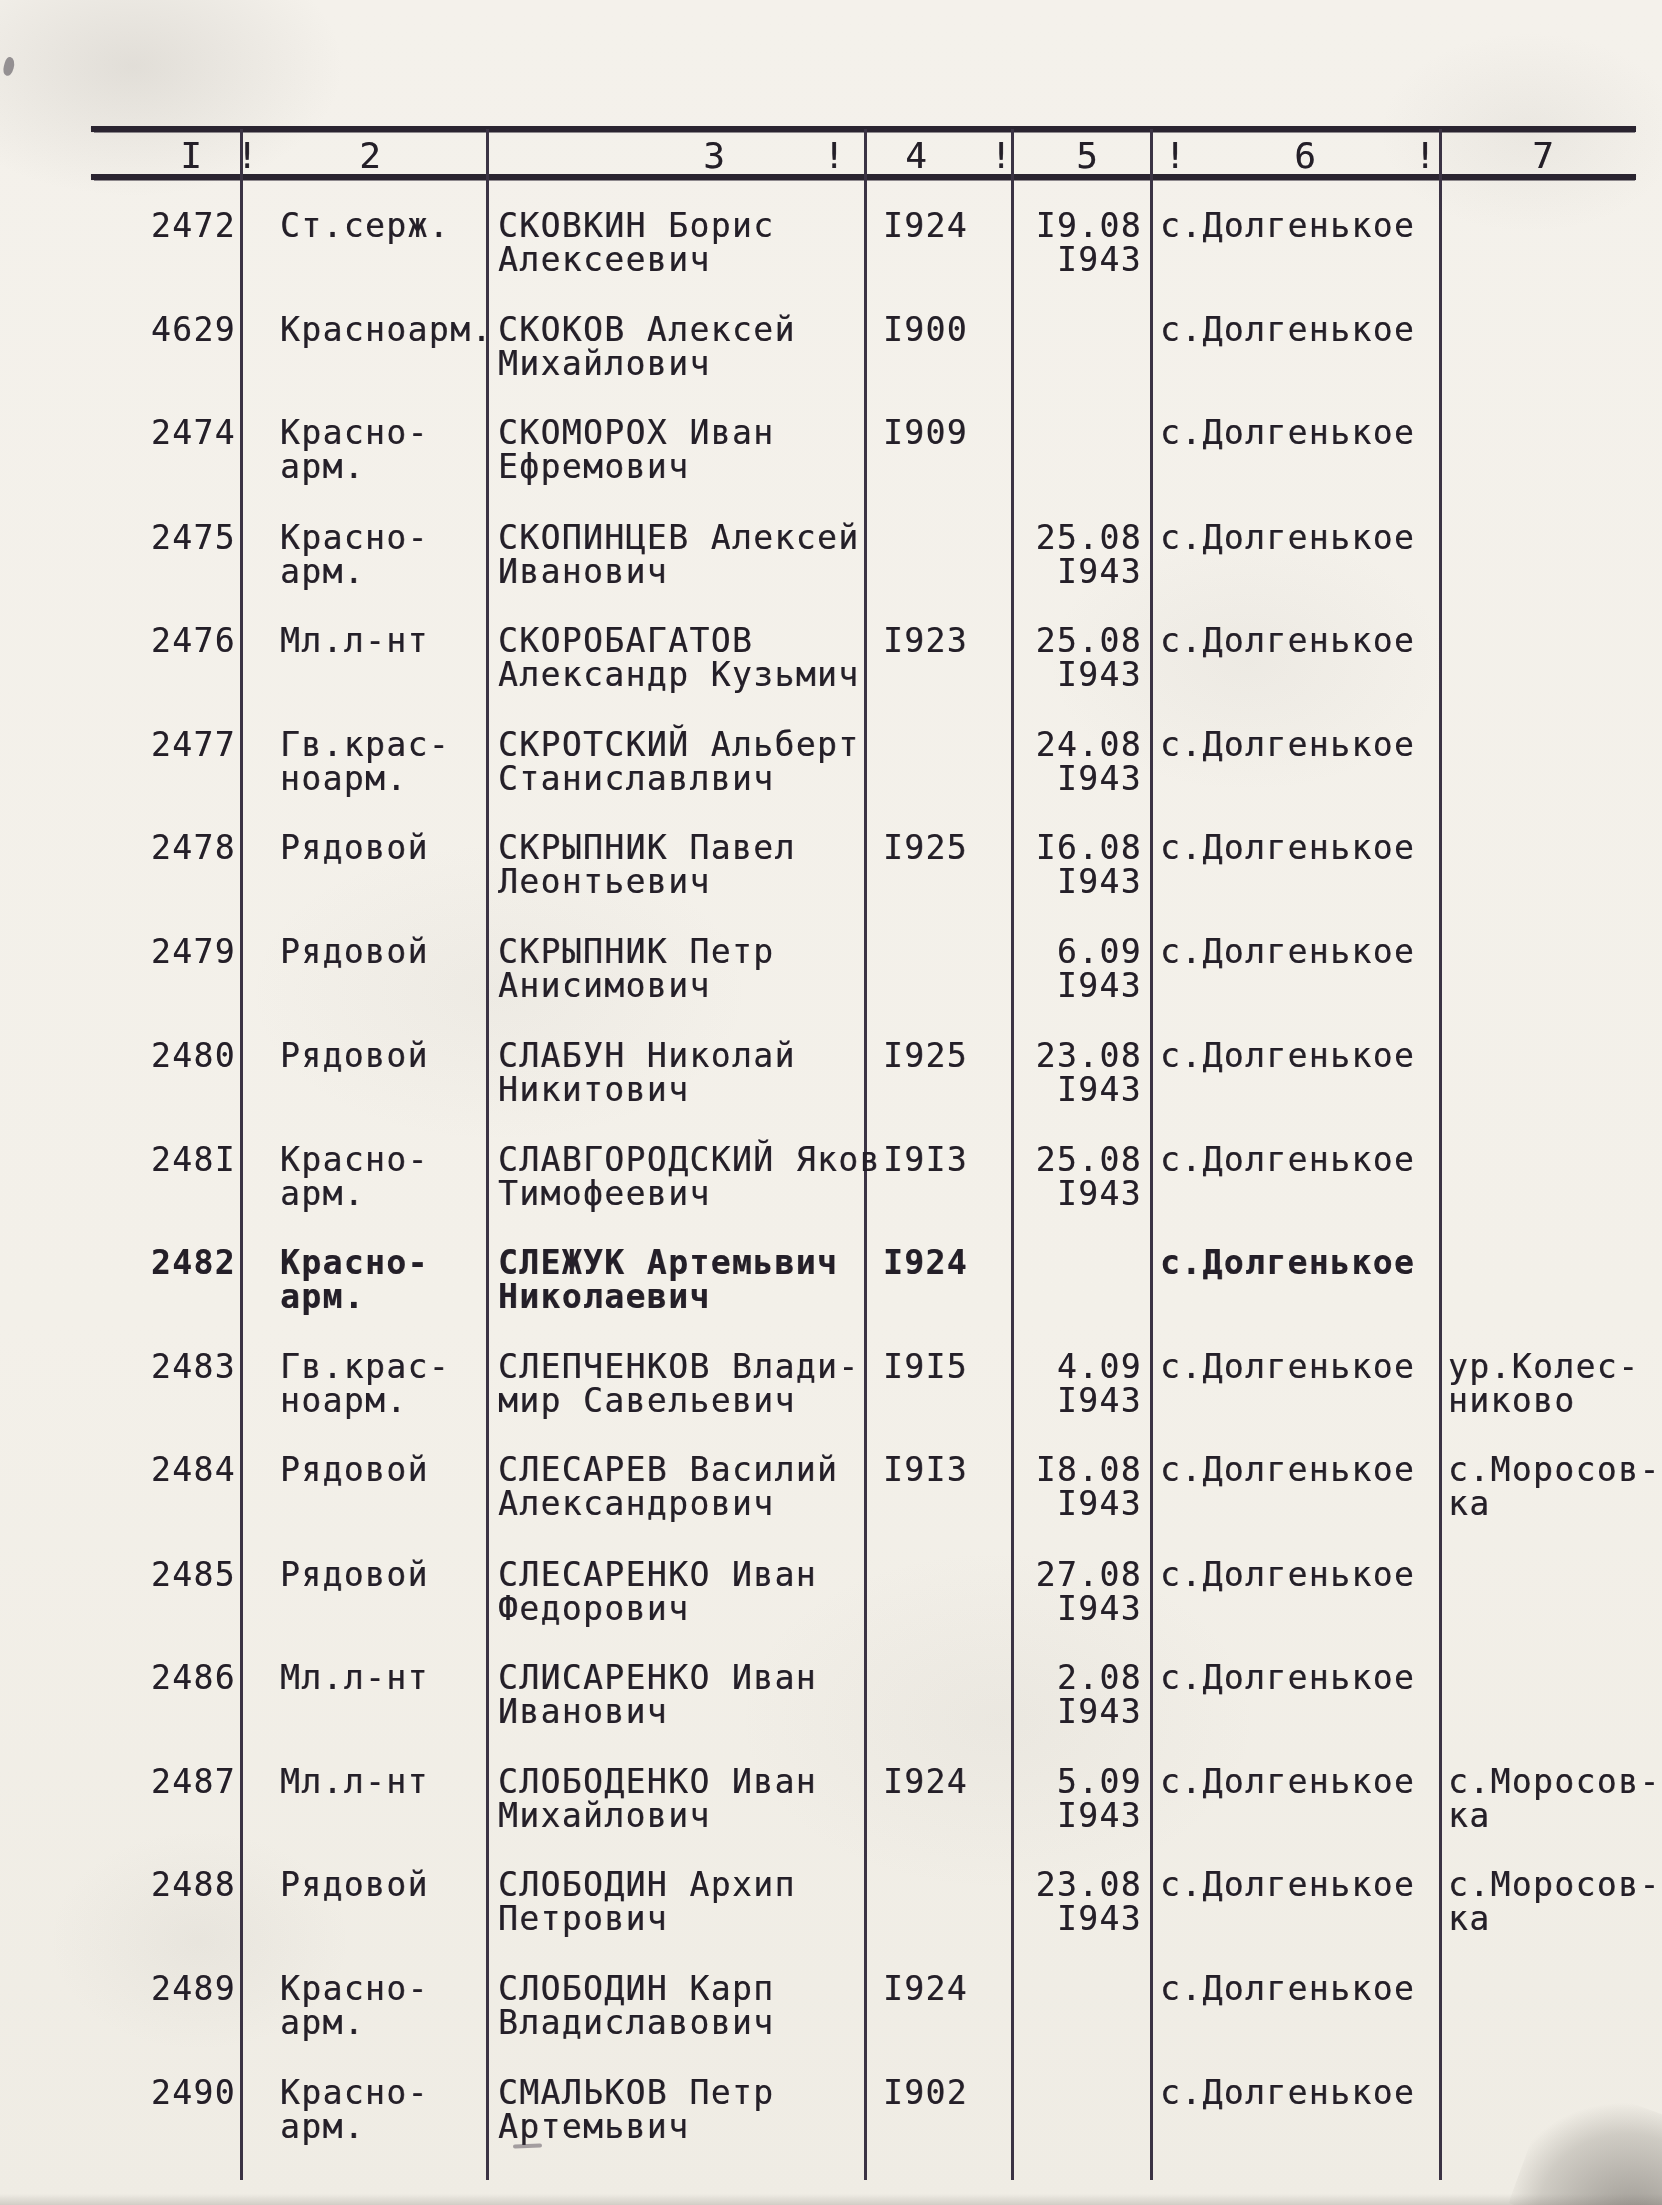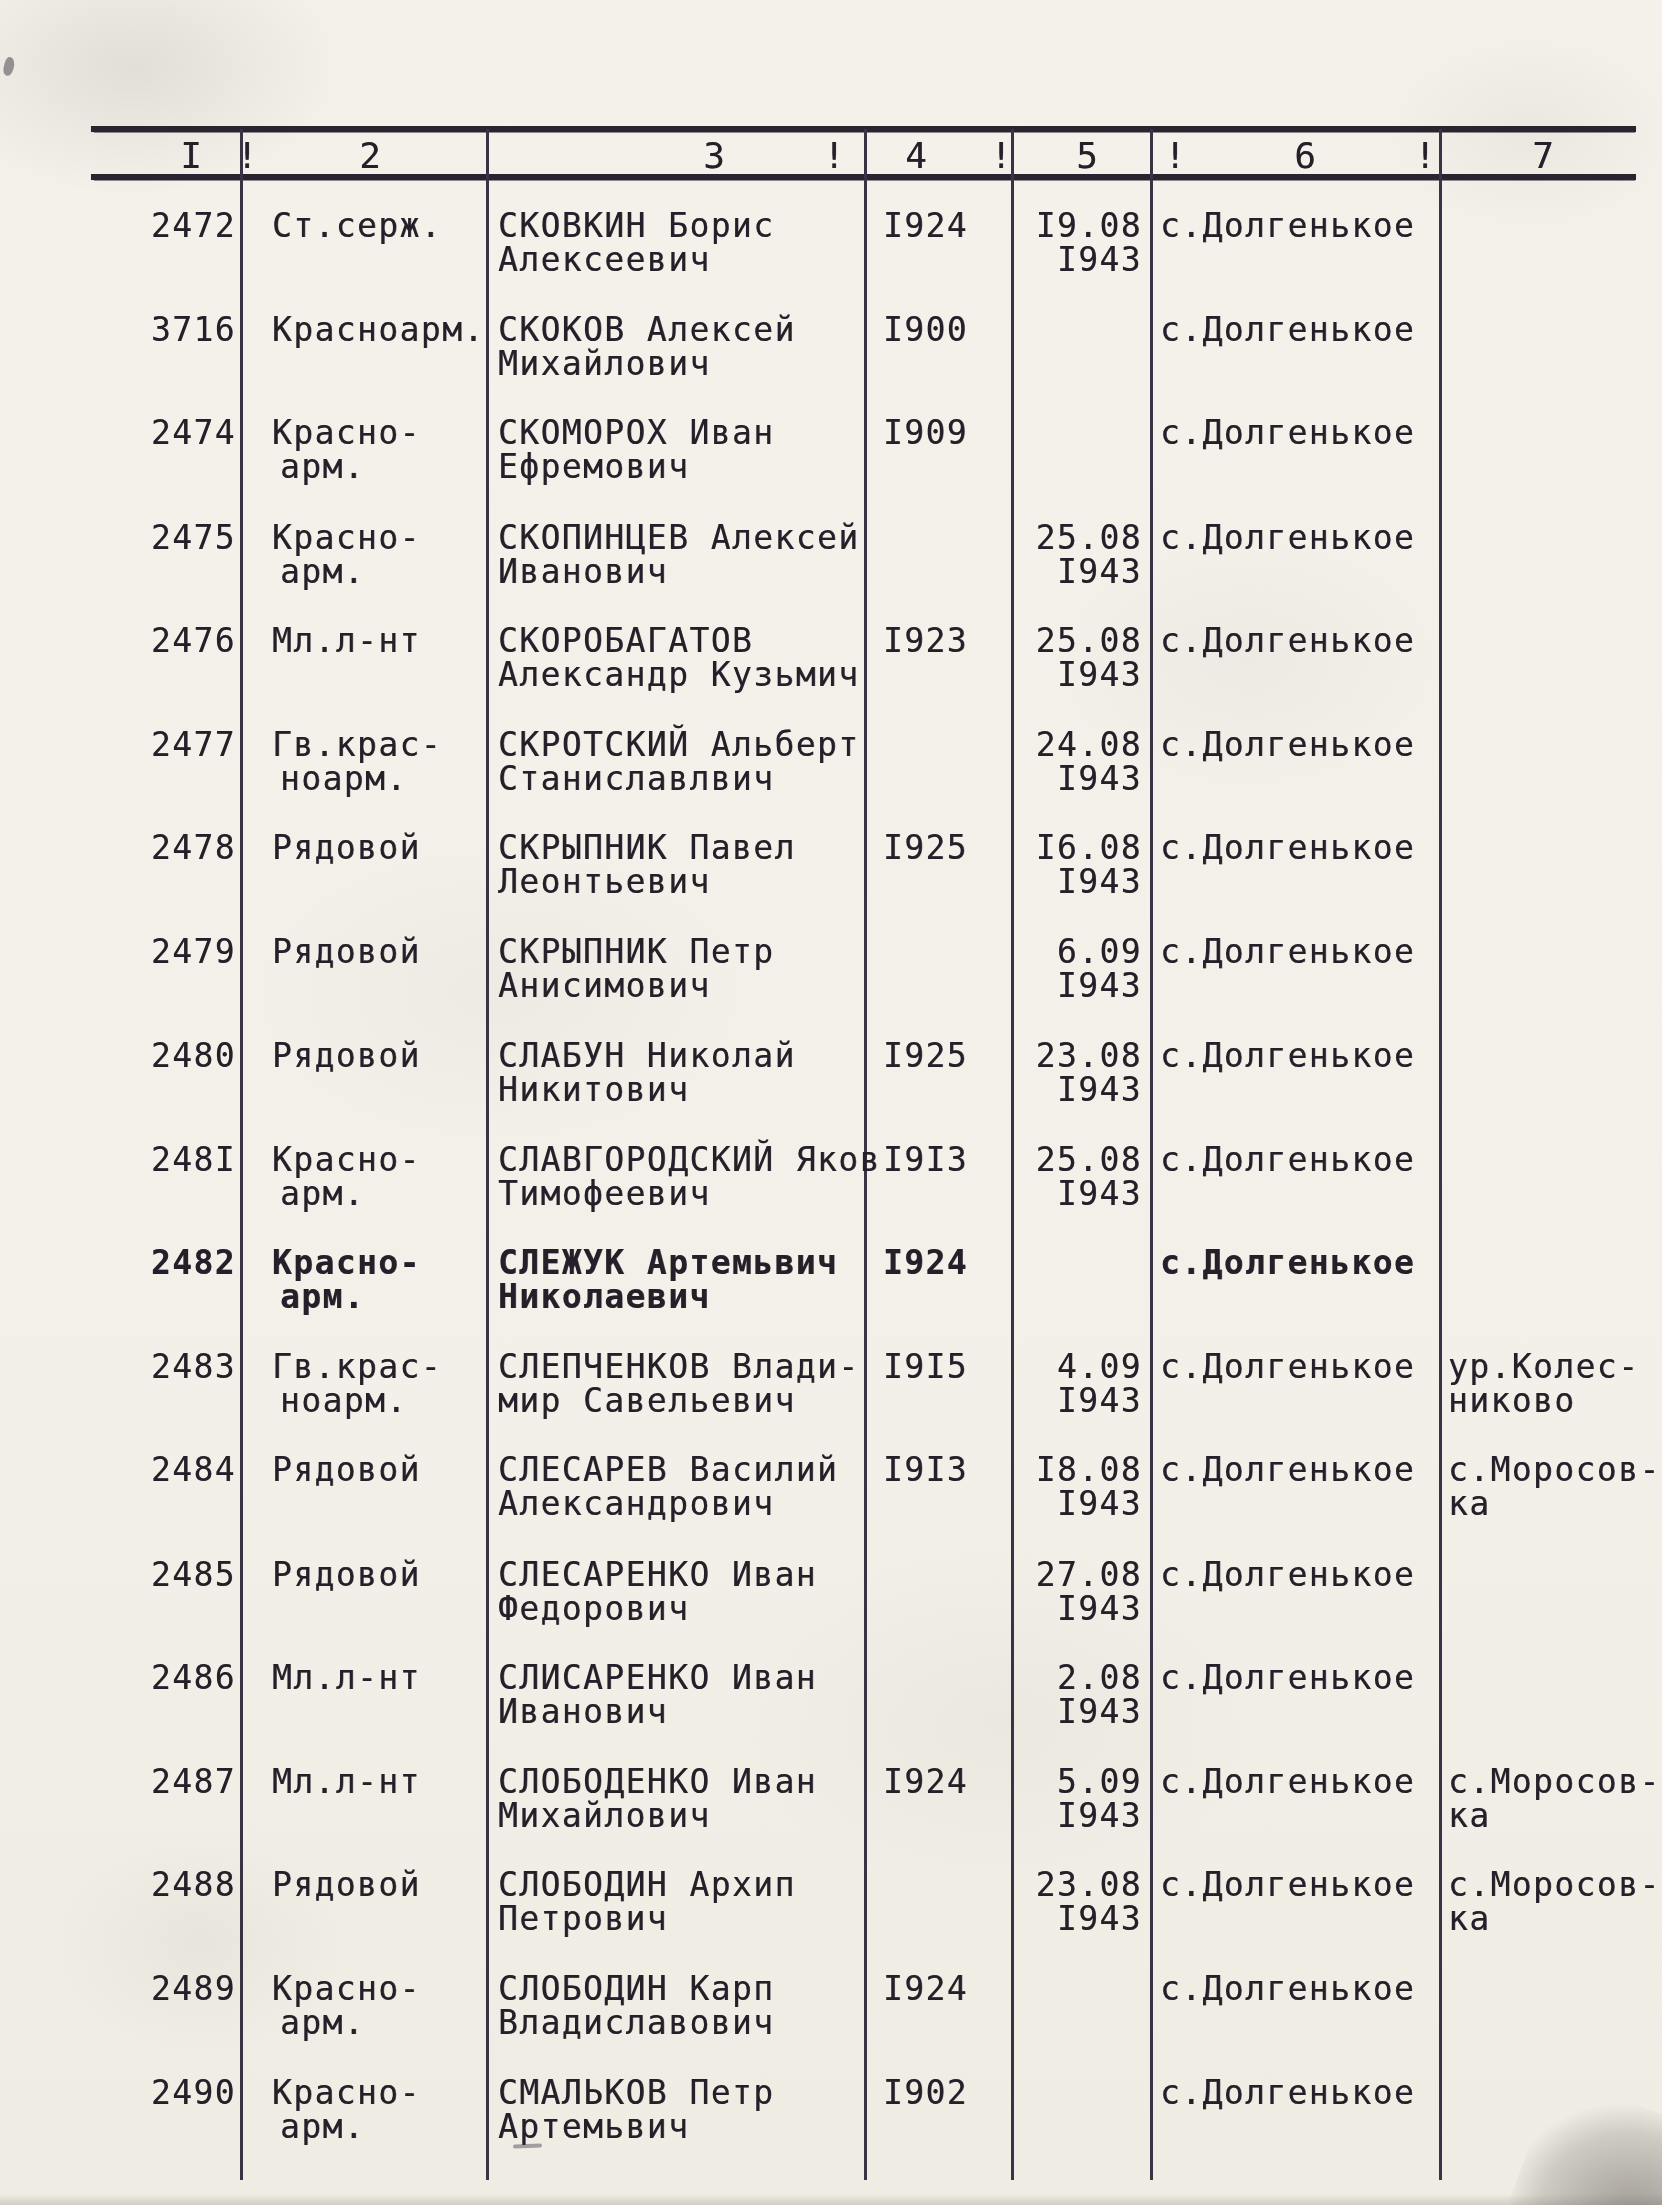--- a/index.html
+++ b/index.html
@@ -36,21 +36,21 @@
   .v1 { left:240px; } .v2 { left:486px; } .v3 { left:864px; }
   .v4 { left:1011px; } .v5 { left:1150px; } .v6 { left:1439px; }
   .header-row { position:absolute; left:0; top:137px; width:100%; height:41px; }
   .hcell { position:absolute; top:0; transform:translateX(-50%);
     font-size:36px; letter-spacing:0; line-height:37px;
     text-shadow:0.4px 0.3px 0.4px rgba(28,24,32,0.55); }
   .table-body { position:absolute; left:0; top:0; width:100%; height:100%; }
   .row { position:absolute; left:0; width:100%; height:104px; }
   .cell { position:absolute; top:0; white-space:nowrap; }
   .num   { left:107px; width:129px; text-align:right; }
-  .rank.l1 { left:272px; }
+  .rank.l1 { left:280px; }
   .rank.l2 { left:280px; top:34px; }
   .name.l1 { left:498px; }
   .name.l2 { left:498px; top:34px; }
   .year  { left:883px; }
   .date-box { position:absolute; left:1013px; top:0; width:129px; text-align:right; }
   .place { left:1160px; }
   .extra.l1 { left:1448px; }
   .extra.l2 { left:1448px; top:34px; }
   .pen-dash { position:absolute; left:513px; top:2144px; width:28.6px; height:3.6px;
     background:rgba(70,62,75,0.45); border-radius:2.1px; transform:rotate(-2deg); }
@@ -103,21 +103,21 @@
     <div class="cell scan-text year">I924</div>
     <div class="date-box scan-text">
       <div class="dl1">I9.08</div>
       <div class="dl2">I943</div>
     </div>
     <div class="cell scan-text place">с.Долгенькое</div>
     <div class="cell scan-text extra l1"></div>
     <div class="cell scan-text extra l2"></div>
   </div>
       <div class="row" style="top: 313px;">
-    <div class="cell scan-text num">3716</div>
+    <div class="cell scan-text num">4629</div>
     <div class="cell scan-text rank l1">Красноарм.</div>
     <div class="cell scan-text rank l2"></div>
     <div class="cell scan-text name l1">СКОКОВ Алексей</div>
     <div class="cell scan-text name l2">Михайлович</div>
     <div class="cell scan-text year">I900</div>
     <div class="date-box scan-text">
       <div class="dl1"></div>
       <div class="dl2"></div>
     </div>
     <div class="cell scan-text place">с.Долгенькое</div>

